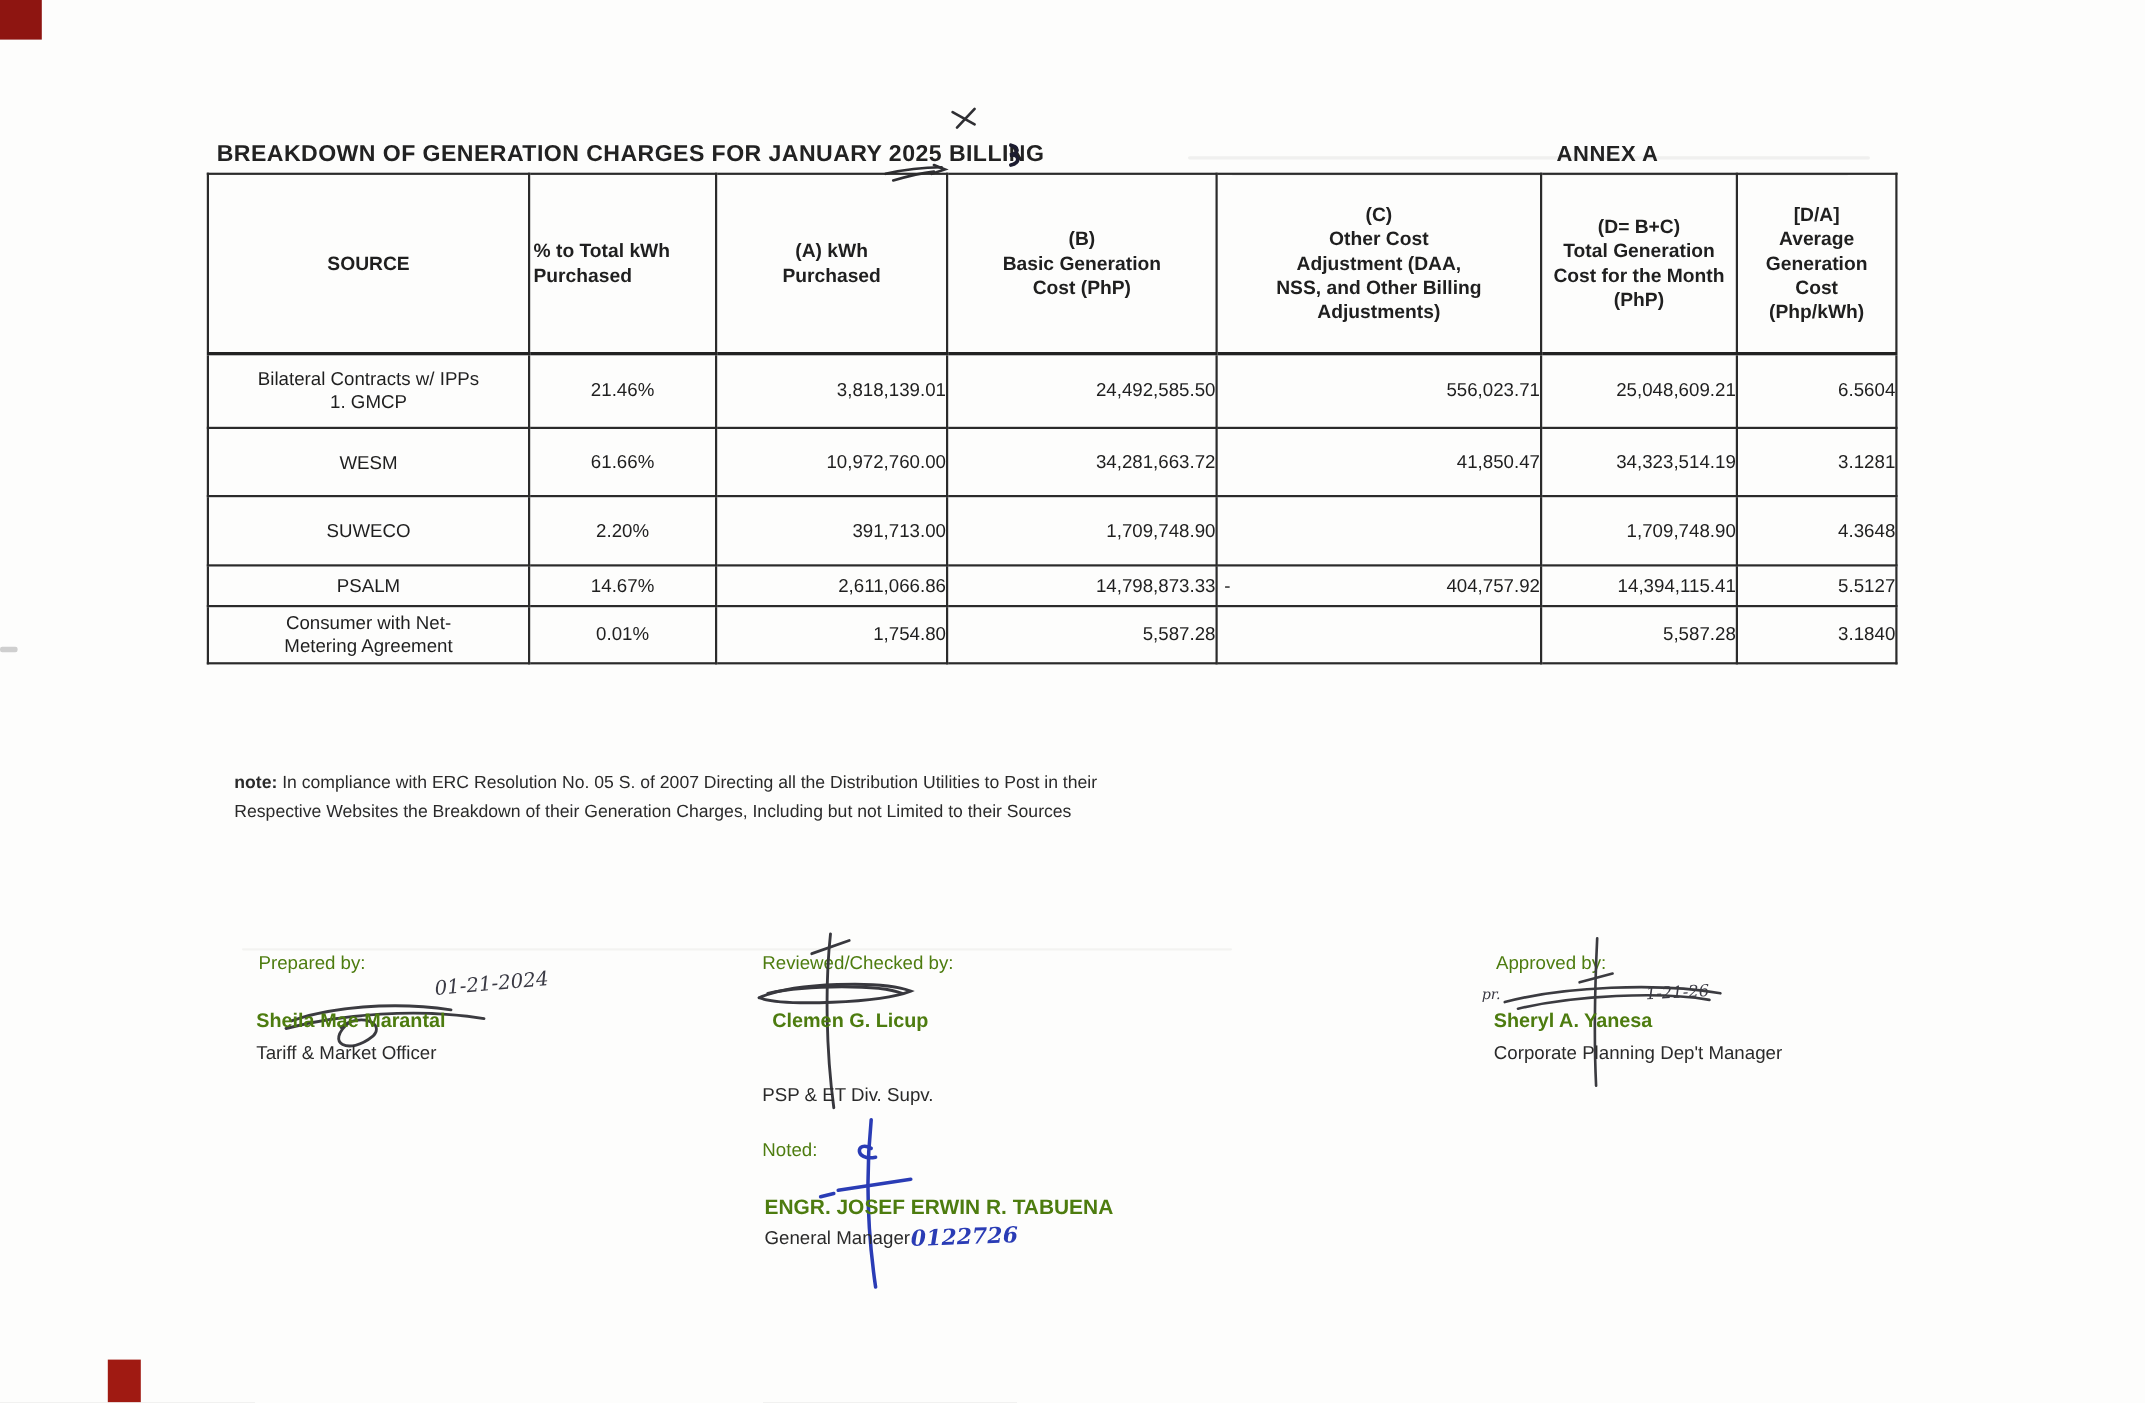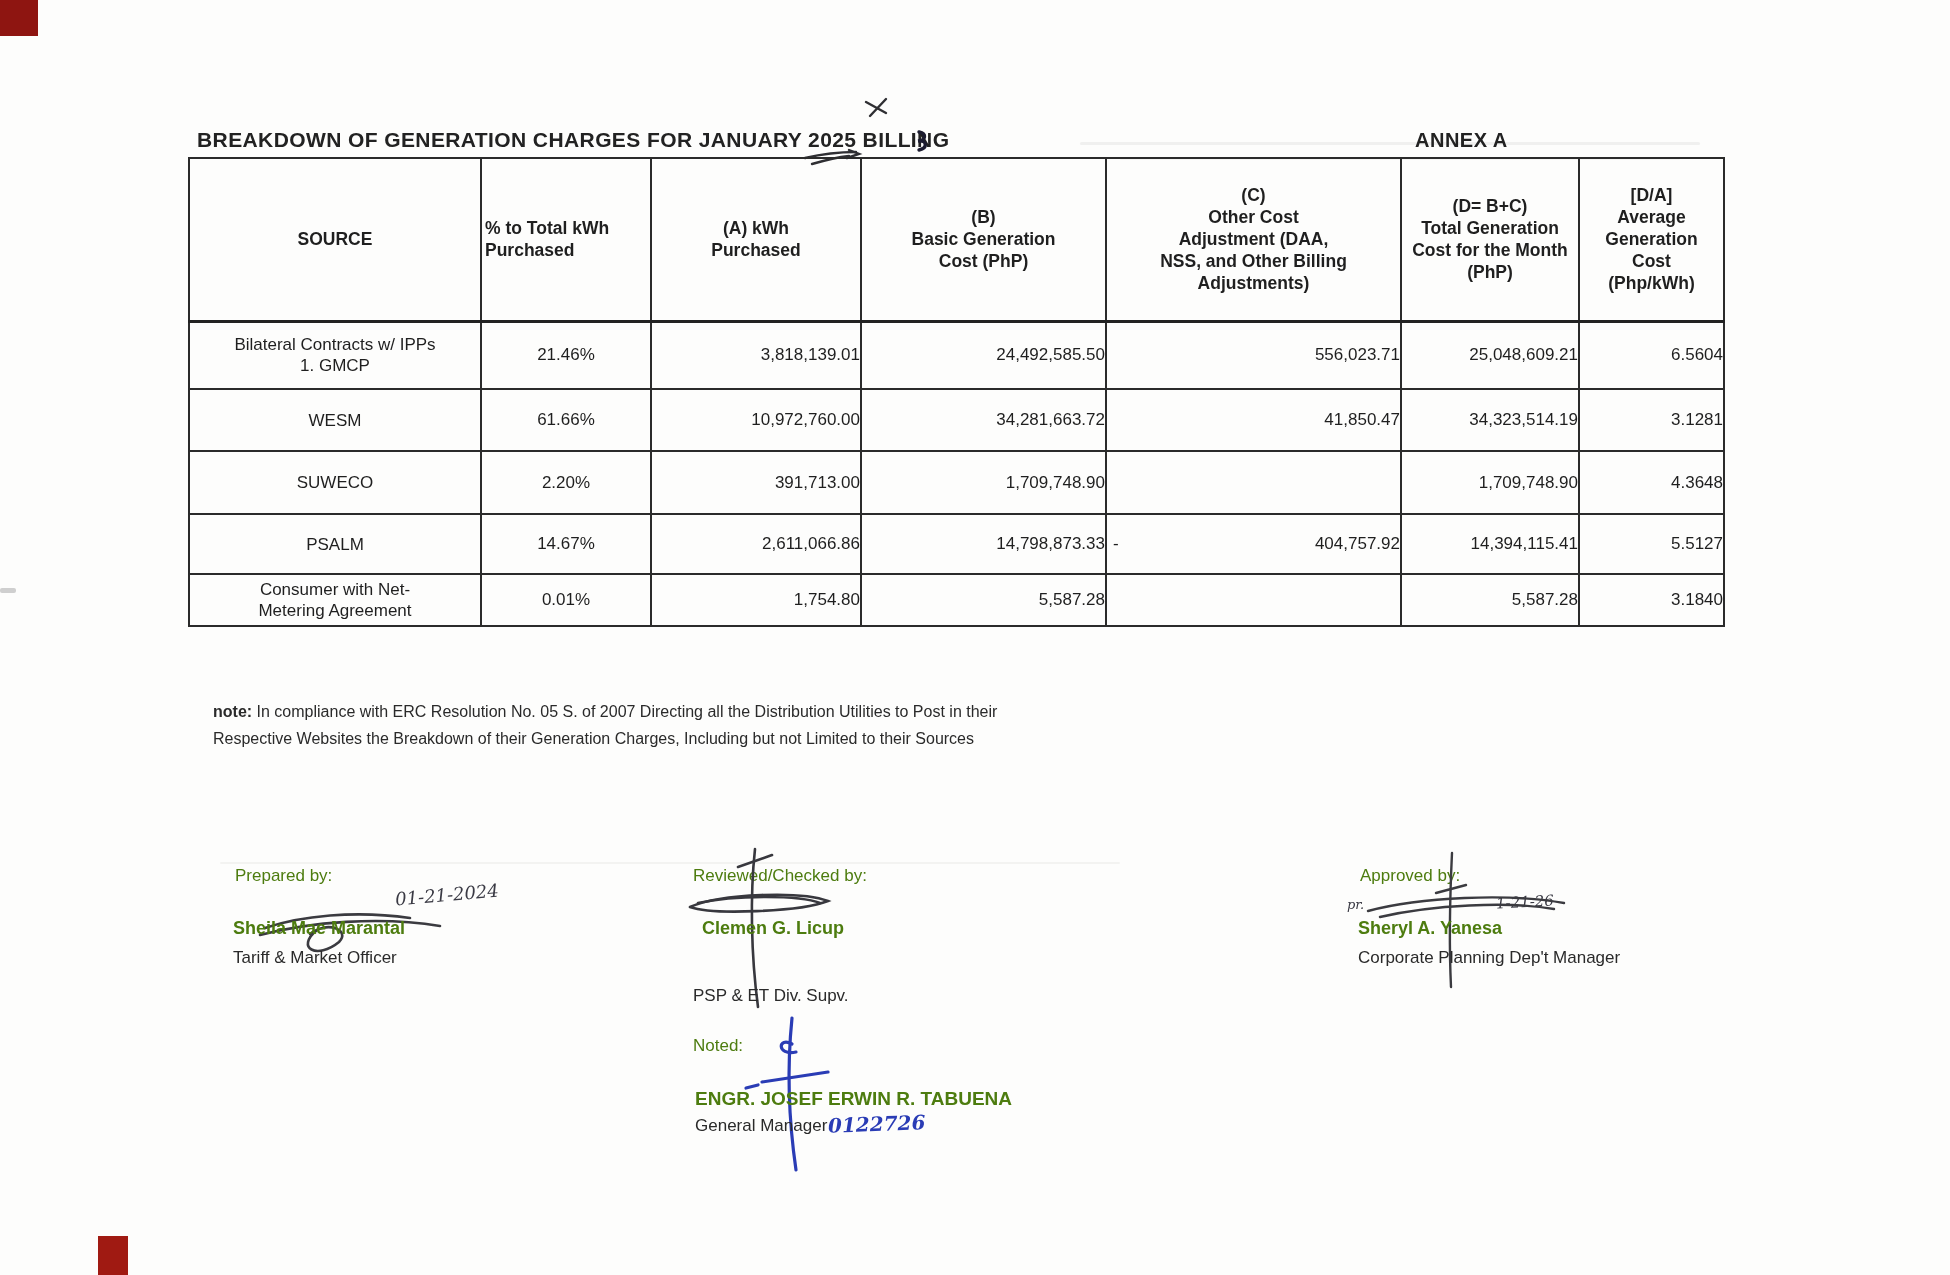--- a/index.html
+++ b/index.html
@@ -157,21 +157,21 @@
       </tr>
       <tr style="height:63px">
         <td class="c-src">SUWECO</td>
         <td class="c-pct">2.20%</td>
         <td class="c-num">391,713.00</td>
         <td class="c-num">1,709,748.90</td>
         <td class="c-num"></td>
         <td class="c-num">1,709,748.90</td>
         <td class="c-num">4.3648</td>
       </tr>
-      <tr style="height:60px">
+      <tr style="height:37px">
         <td class="c-src">PSALM</td>
         <td class="c-pct">14.67%</td>
         <td class="c-num">2,611,066.86</td>
         <td class="c-num">14,798,873.33</td>
         <td class="c-num c-rel">
           <span class="neg-sign">-</span>
           <span>404,757.92</span>
         </td>
         <td class="c-num">14,394,115.41</td>
         <td class="c-num">5.5127</td>

